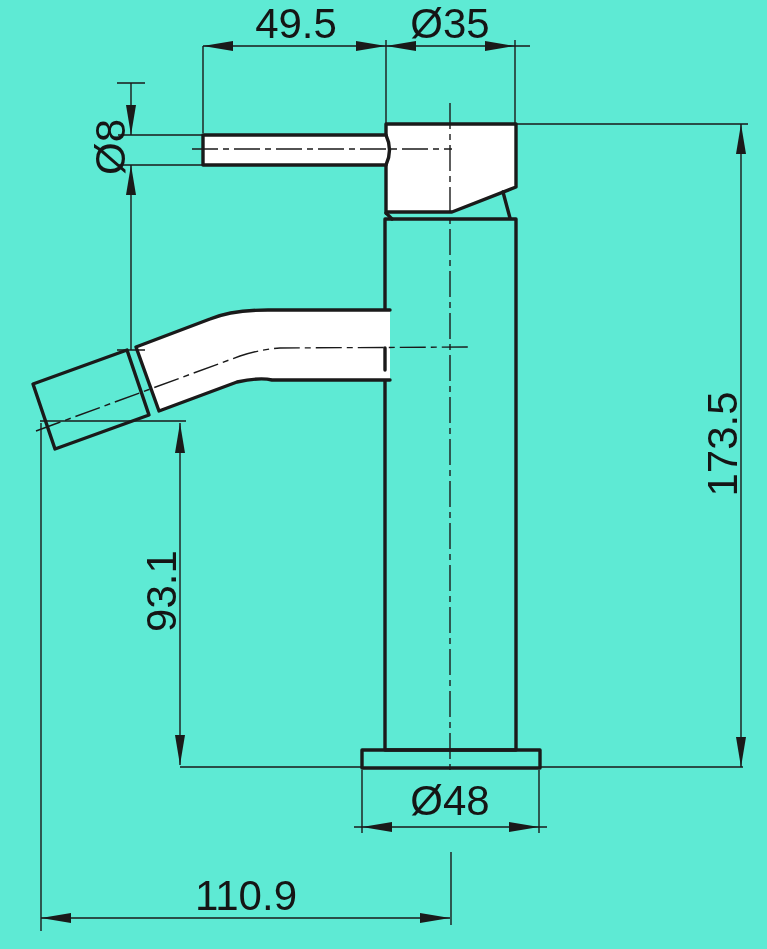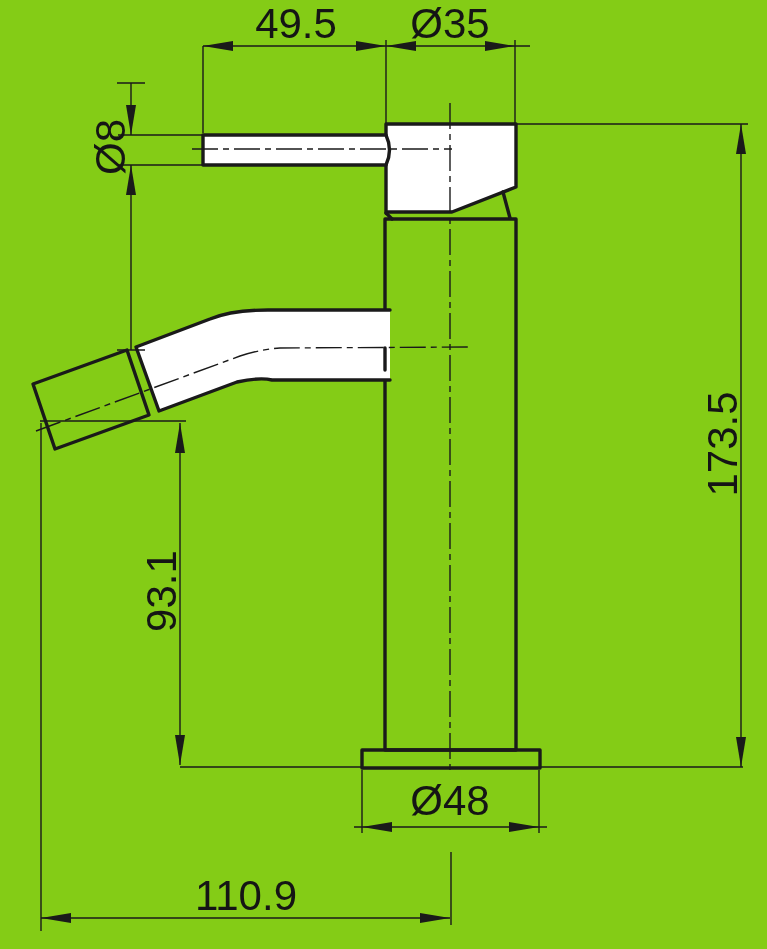--- a/index.html
+++ b/index.html
@@ -1,16 +1,16 @@
 <!DOCTYPE html>
 <html><head>
 <meta charset="utf-8">
 <style>
   html,body{margin:0;padding:0;background:#ffffff;}
-  .page{width:767px;height:949px;background:#84cc16;overflow:hidden;position:relative;}
+  .page{width:767px;height:949px;background:#5eead4;overflow:hidden;position:relative;}
   svg{display:block;}
   .thick{fill:none;stroke:#1a1a1a;stroke-width:3.4;stroke-linecap:round;stroke-linejoin:round;}
   .thickfill{fill:#ffffff;stroke:none;}
   .thin{fill:none;stroke:#1a1a1a;stroke-width:1.4;stroke-linecap:butt;}
   .center{fill:none;stroke:#1a1a1a;stroke-width:1.4;stroke-dasharray:26 5 6 5;stroke-linecap:butt;}
   .arrow{fill:#1a1a1a;stroke:none;}
   .dimtext{font-family:"Liberation Sans","DejaVu Sans",sans-serif;font-size:42px;fill:#151515;text-anchor:middle;}
 </style>
 </head>
 <body>

